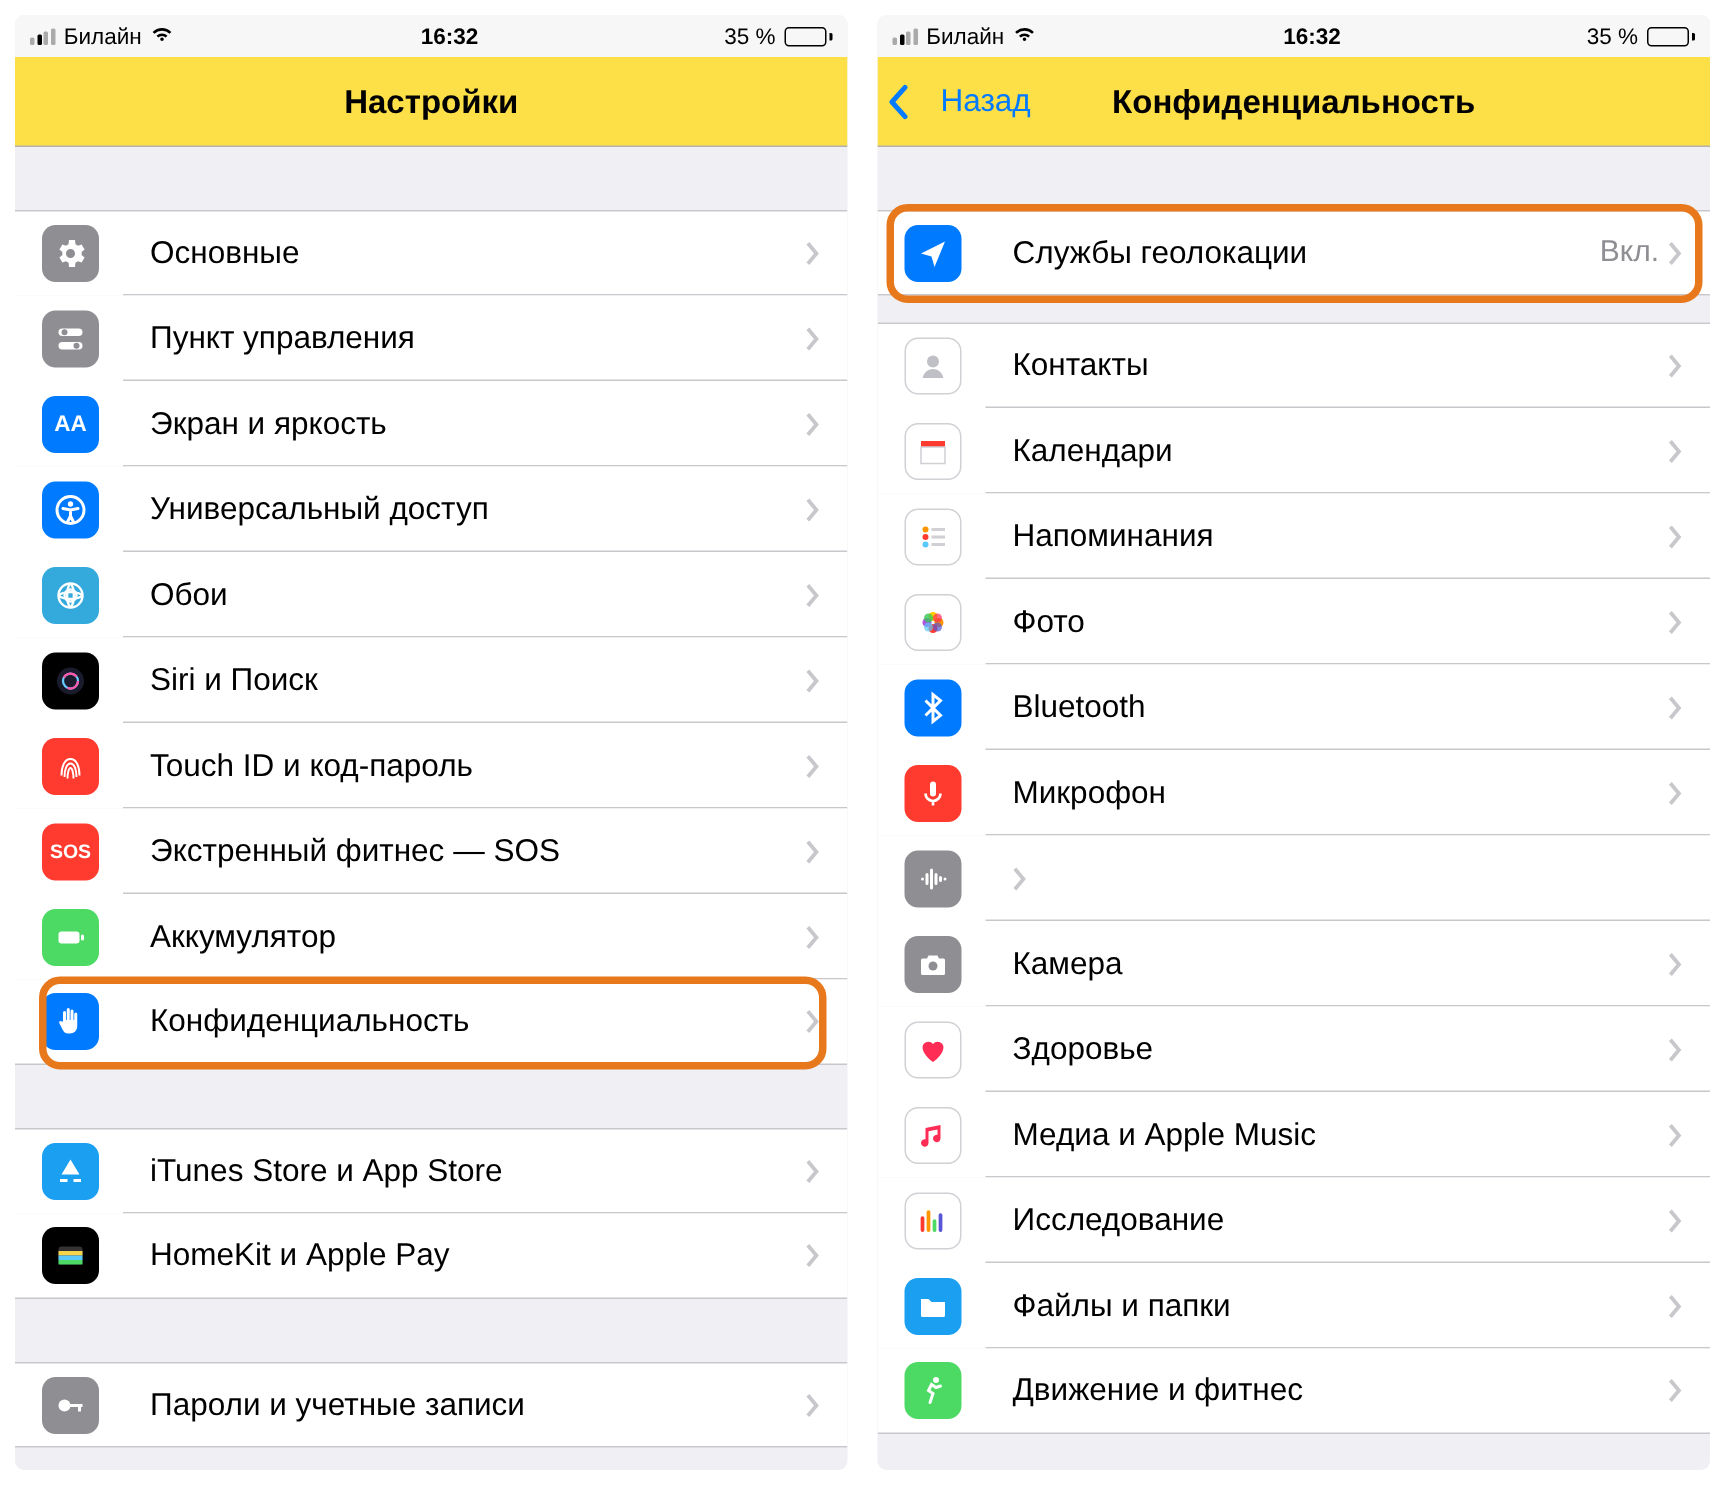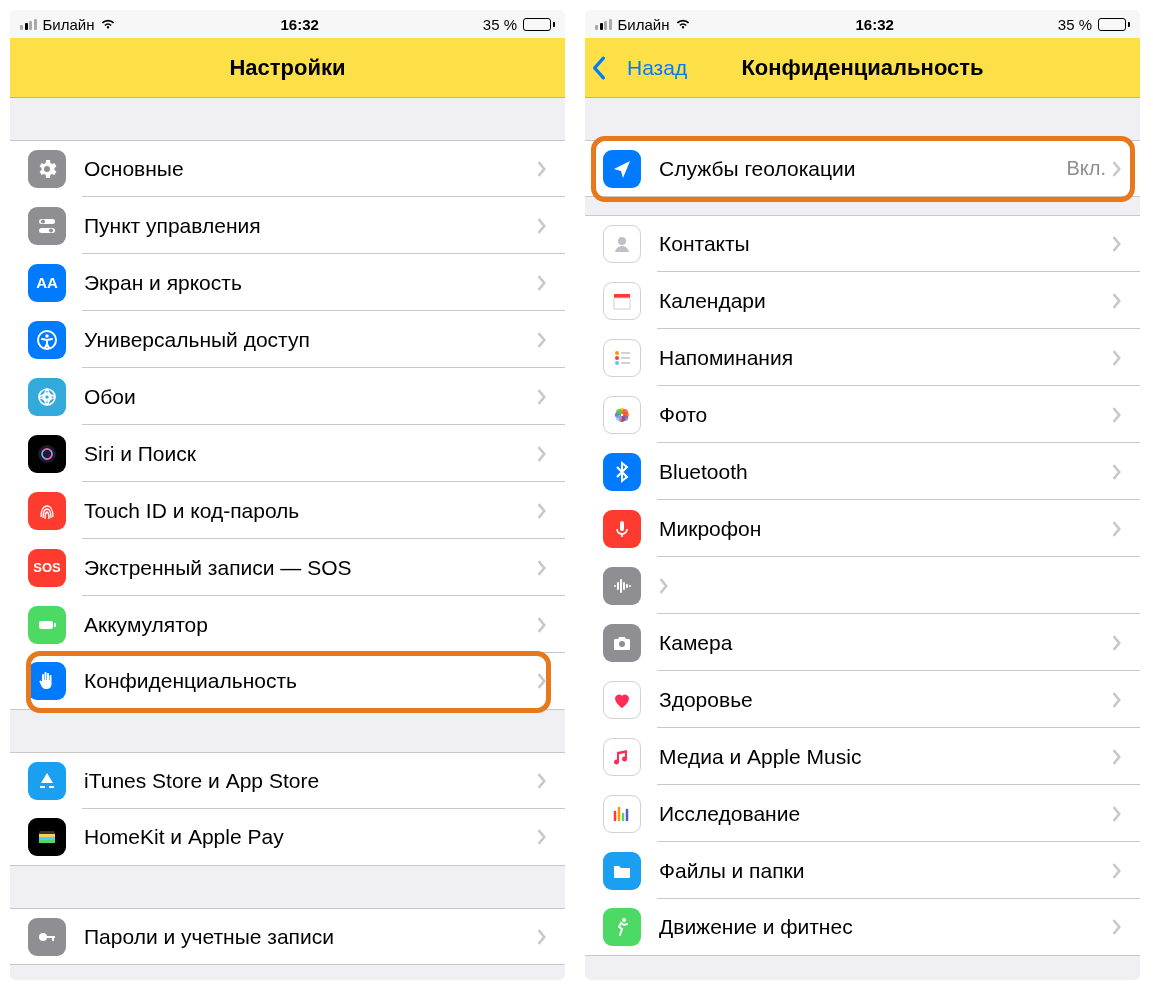--- a/index.html
+++ b/index.html
@@ -75,21 +75,21 @@
   .row + .row { border-top: none; }
   .row::after{
     content:"";
     position:absolute;
     left:72px; right:0; bottom:0;
     height:1px; background:#c8c7cc;
   }
   .row:last-child::after{ display:none;}
   .icon {
     width:38px; height:38px; border-radius:9px;
-    margin-right:18px;
+    margin-right:34px;
     display:flex; align-items:center; justify-content:center;
     flex-shrink:0;
     font-size:20px; color:#fff; font-weight:600;
   }
   .label { font-size:21px; color:#000; flex:1; white-space:nowrap; overflow:hidden; text-overflow:ellipsis;}
   .value { font-size:20px; color:#8e8e93; margin-right:6px;}
   .chev { color:#c7c7cc; }
   .chev svg { width:10px; height:16px; display:block;}
   .highlight {
     position:absolute;
@@ -228,21 +228,21 @@
           </span>
           <span class="label">Touch ID и код-пароль</span>
           <span class="chev">
             <svg viewBox="0 0 8 14">
               <path fill="none" stroke="#c7c7cc" stroke-width="2.2" d="M1 1l5 6-5 6"></path>
             </svg>
           </span>
         </div>
       <div class="row">
           <span class="icon bg-red" style="font-size:13px;font-weight:700;">SOS</span>
-          <span class="label">Экстренный записи — SOS</span>
+          <span class="label">Экстренный фитнес — SOS</span>
           <span class="chev">
             <svg viewBox="0 0 8 14">
               <path fill="none" stroke="#c7c7cc" stroke-width="2.2" d="M1 1l5 6-5 6"></path>
             </svg>
           </span>
         </div>
       <div class="row">
           <span class="icon bg-green">
             <svg viewBox="0 0 24 24" fill="#fff">
               <rect x="4" y="8" width="14" height="8" rx="2"></rect>

